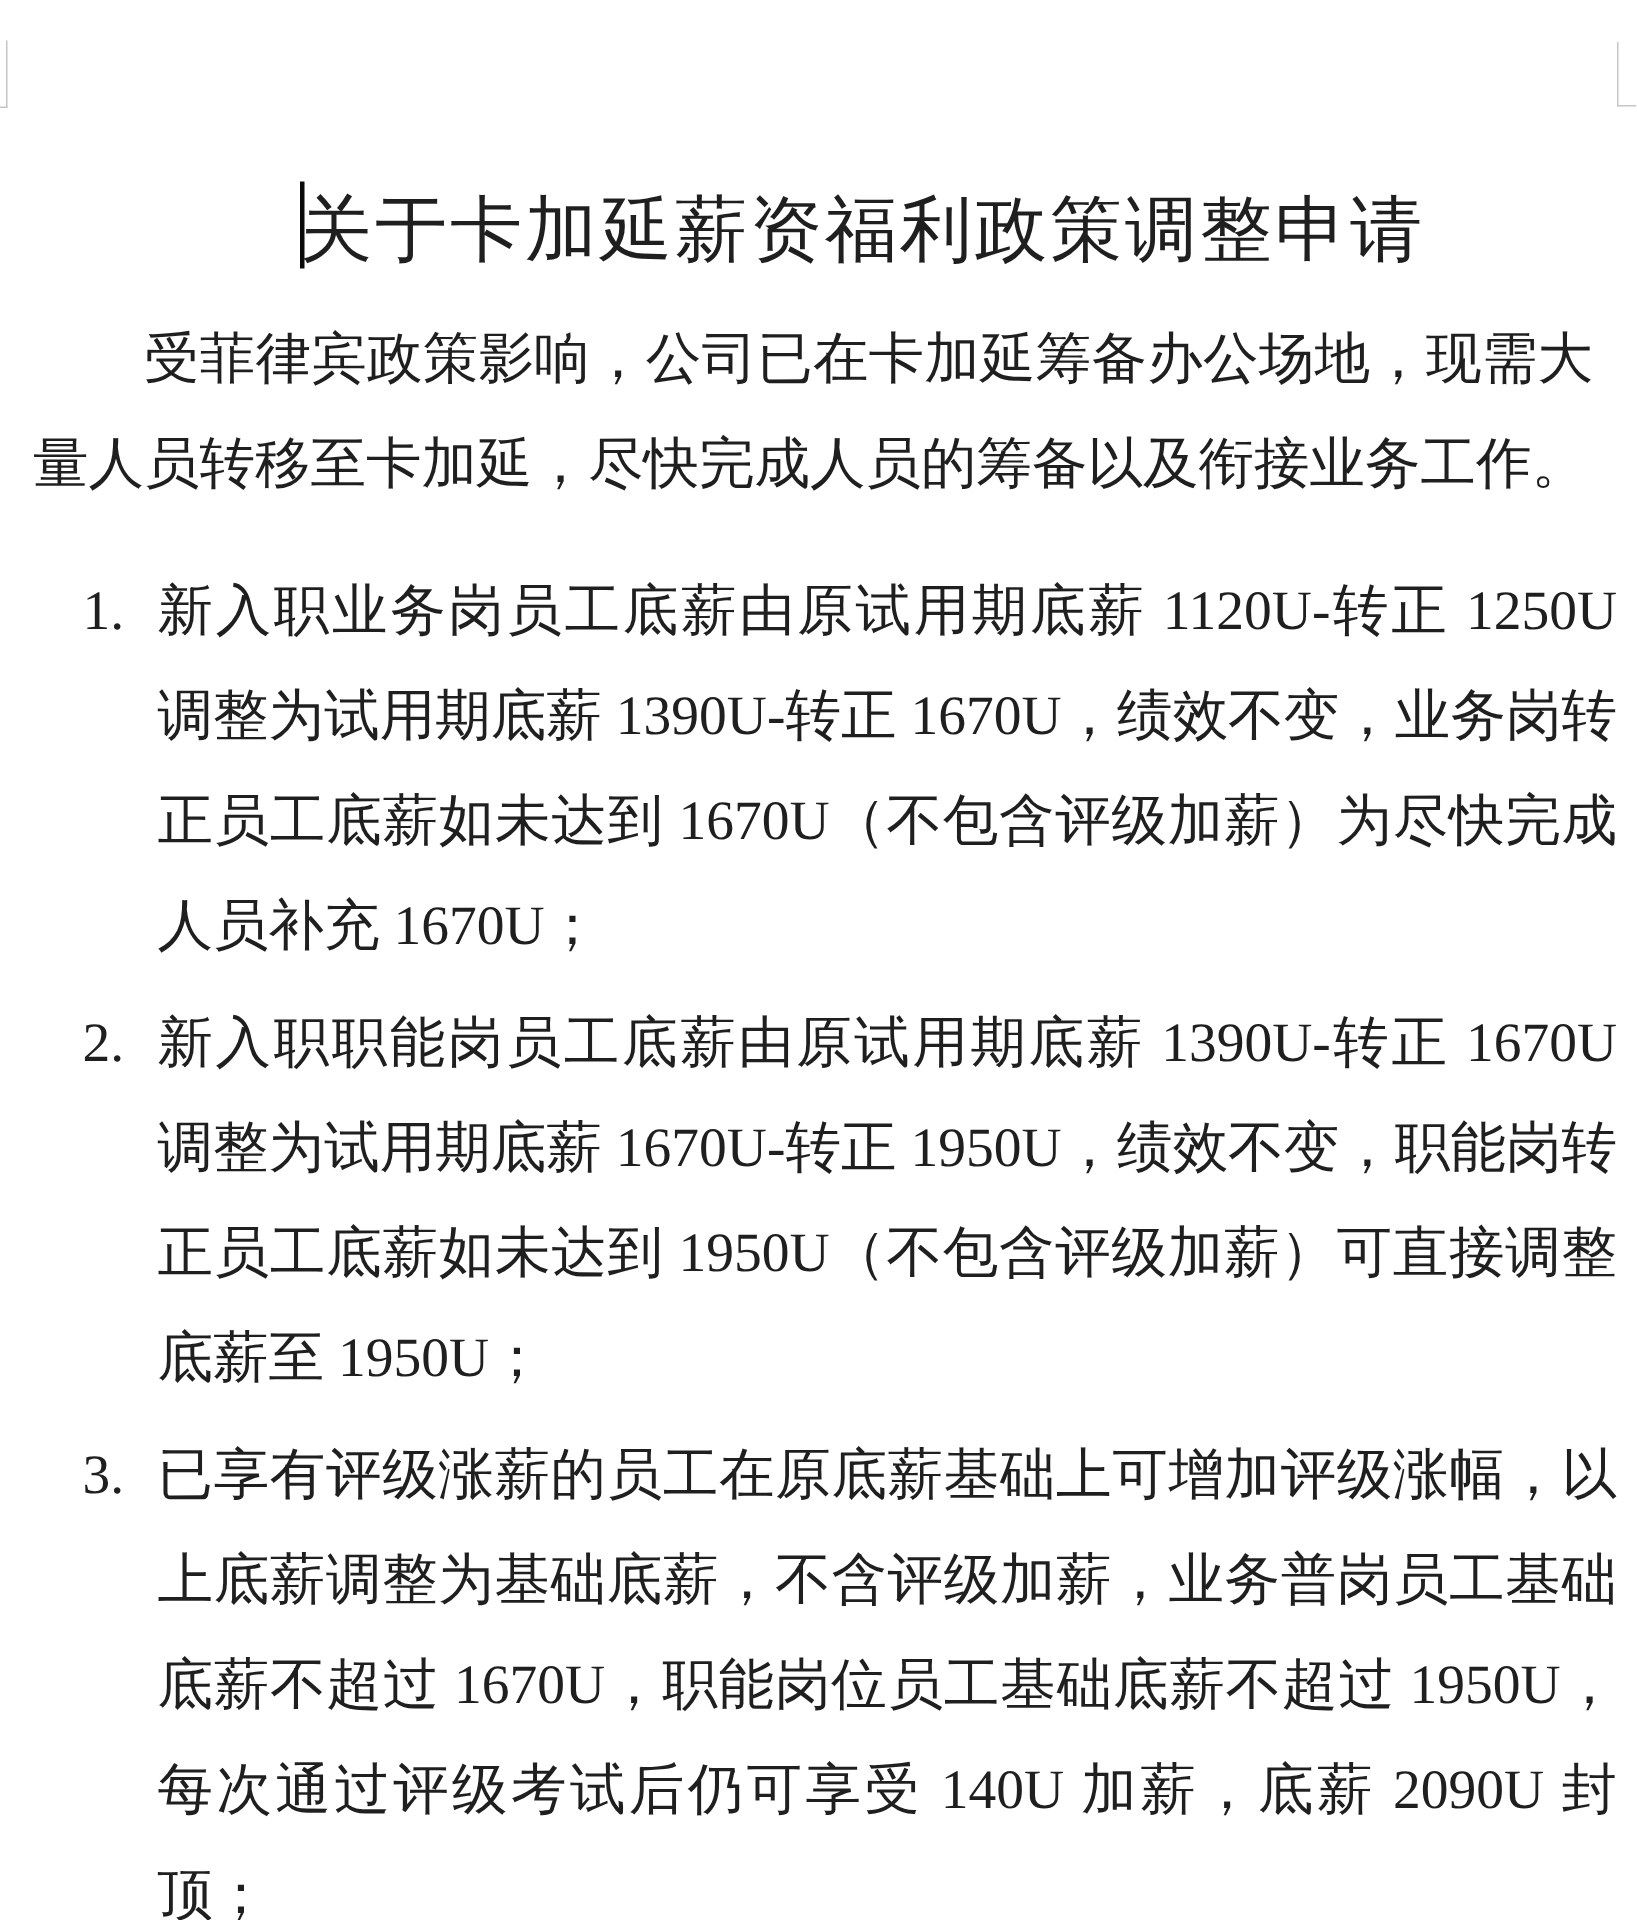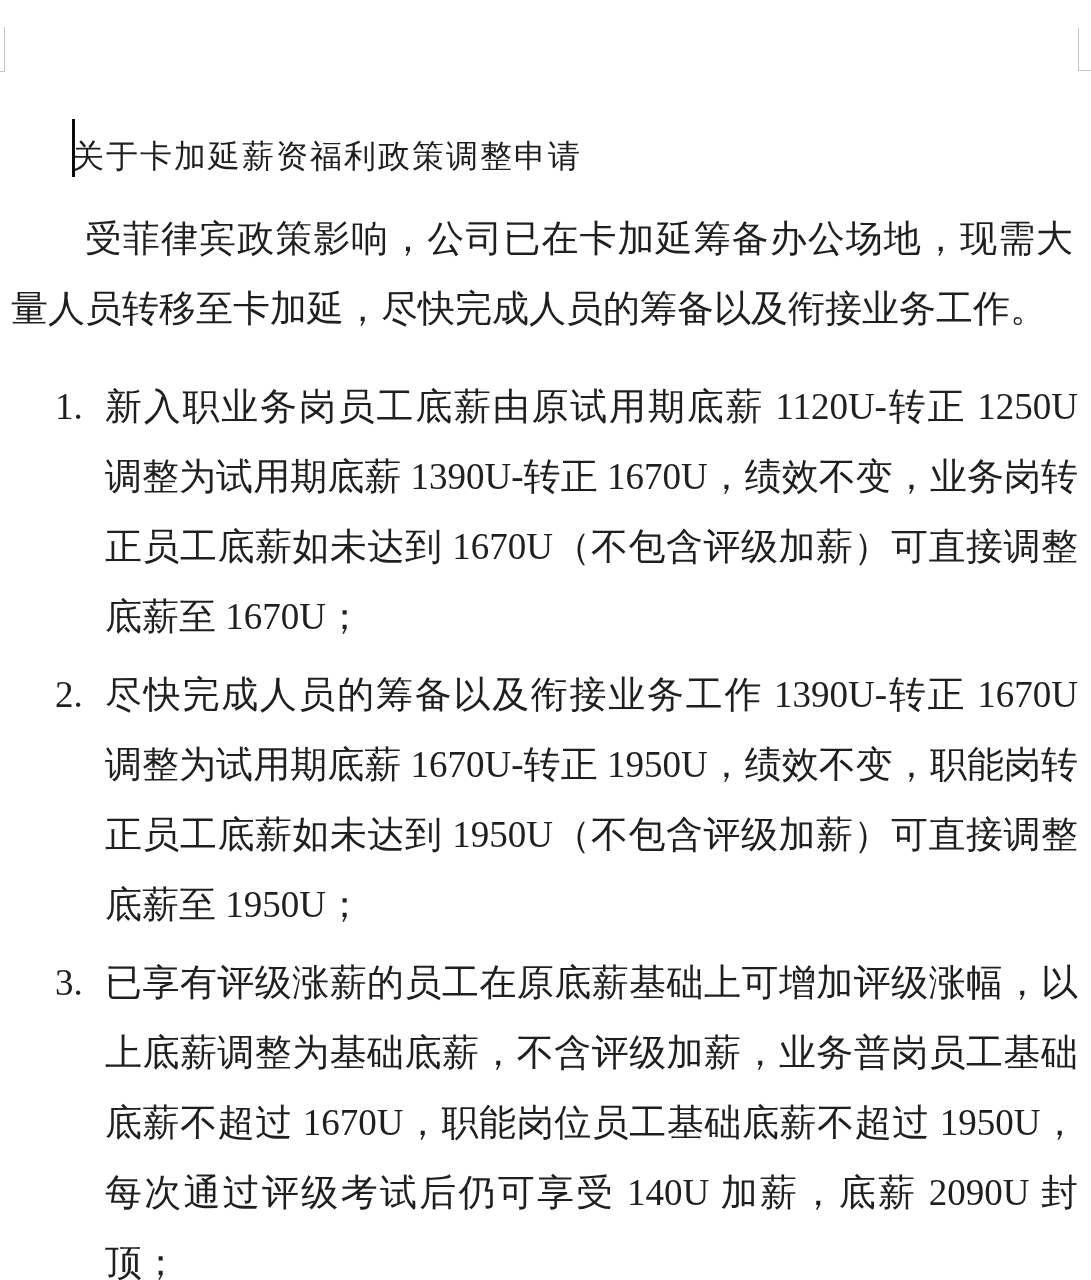--- a/index.html
+++ b/index.html
@@ -25,42 +25,42 @@
     position: absolute;
     left: 6px;
     right: 13px;
     top: 0;
     padding-top: 119px;
     font-size: 37px;
     line-height: 70px;
   }
 
   .doc-title {
-    font-size: 32px;
+    font-size: 48px;
     line-height: 70px;
     letter-spacing: 2px;
-    text-align: left;
+    text-align: center;
     padding-left: 66px;
     margin: 0 0 13px 0;
     white-space: nowrap;
     font-weight: normal;
     font-family: Liberation Serif, serif;
   }
 
   .caret {
     display: inline-block;
     width: 3px;
     height: 58px;
     background: #0a0a0a;
     vertical-align: -10px;
     margin-right: -3px;
   }
 
   .body-para {
-    margin: 5px;
+    margin: 16px;
     text-align: justify;
     text-justify: inter-character;
     text-indent: 2em;
   }
 
   .policy-list {
     list-style: none;
     margin: 28px 0 0 0;
     padding: 0 0 0 99px;
   }
@@ -93,25 +93,25 @@
   <div class="content">
 
     <h1 class="doc-title"><span class="caret"></span><span>关于卡加延薪资福利政策调整申请</span></h1>
 
     <p class="body-para">受菲律宾政策影响，公司已在卡加延筹备办公场地，现需大量人员转移至卡加延，尽快完成人员的筹备以及衔接业务工作。</p>
 
 
     <ol class="policy-list">
       <li>
         <span class="li-num">1.</span>
-        <span>新入职业务岗员工底薪由原试用期底薪 1120U-转正 1250U 调整为试用期底薪 1390U-转正 1670U，绩效不变，业务岗转正员工底薪如未达到 1670U（不包含评级加薪）可直接调整底薪至 1670U；</span>
+        <span>新入职业务岗员工底薪由原试用期底薪 1120U-转正 1250U 调整为试用期底薪 1390U-转正 1670U，绩效不变，业务岗转正员工底薪如未达到 1670U（不包含评级加薪）为尽快完成人员补充 1670U；</span>
       </li>
       <li>
         <span class="li-num">2.</span>
-        <span>尽快完成人员的筹备以及衔接业务工作 1390U-转正 1670U 调整为试用期底薪 1670U-转正 1950U，绩效不变，职能岗转正员工底薪如未达到 1950U（不包含评级加薪）可直接调整底薪至 1950U；</span>
+        <span>新入职职能岗员工底薪由原试用期底薪 1390U-转正 1670U 调整为试用期底薪 1670U-转正 1950U，绩效不变，职能岗转正员工底薪如未达到 1950U（不包含评级加薪）可直接调整底薪至 1950U；</span>
       </li>
       <li>
         <span class="li-num">3.</span>
         <span>已享有评级涨薪的员工在原底薪基础上可增加评级涨幅，以上底薪调整为基础底薪，不含评级加薪，业务普岗员工基础底薪不超过 1670U，职能岗位员工基础底薪不超过 1950U，每次通过评级考试后仍可享受 140U 加薪，底薪 2090U 封顶；</span>
       </li>
     </ol>
 
   </div>
 </div>
 

